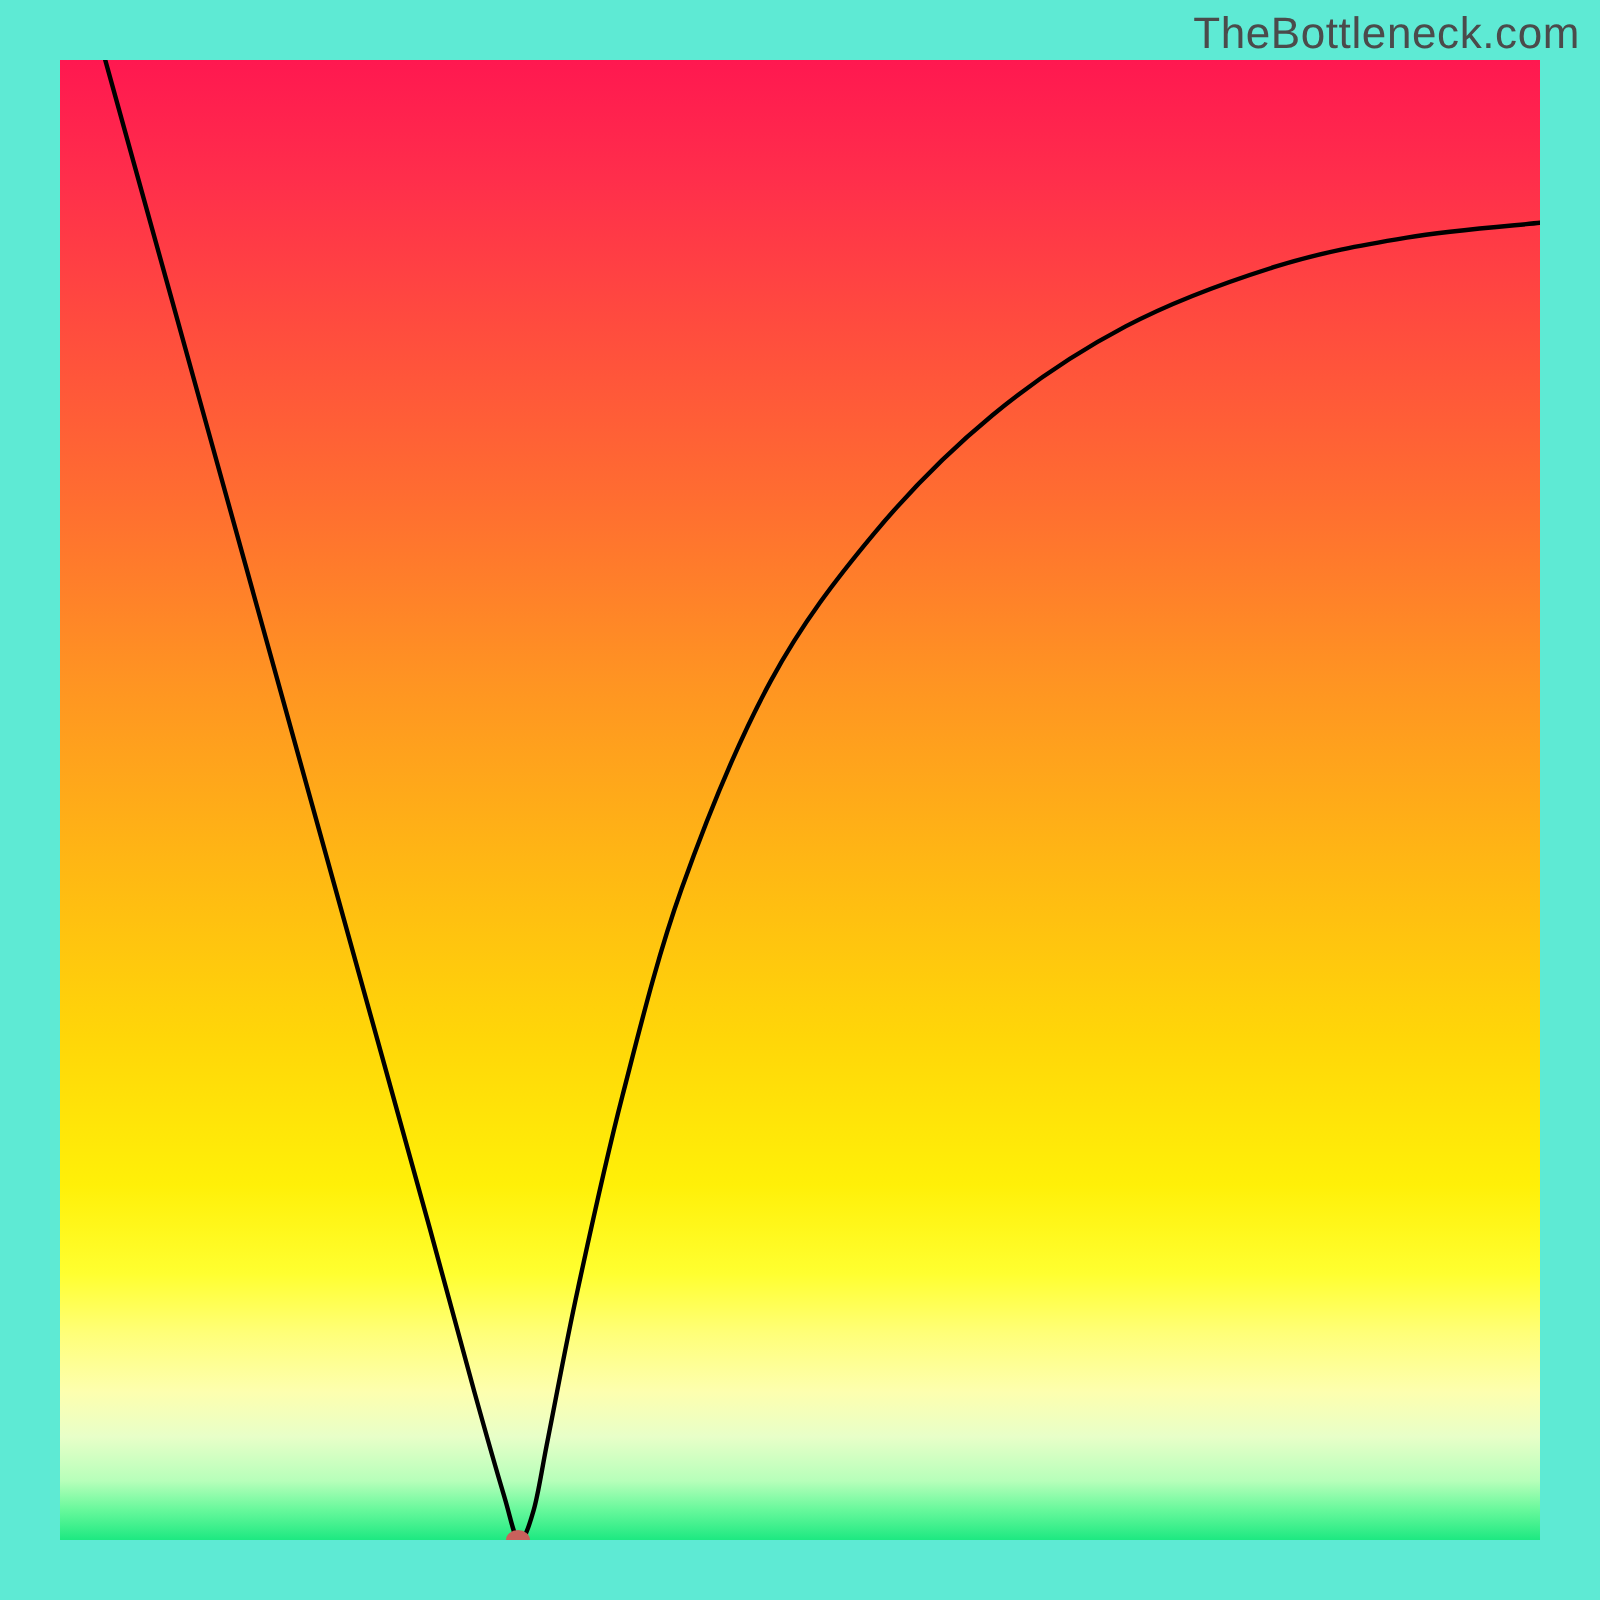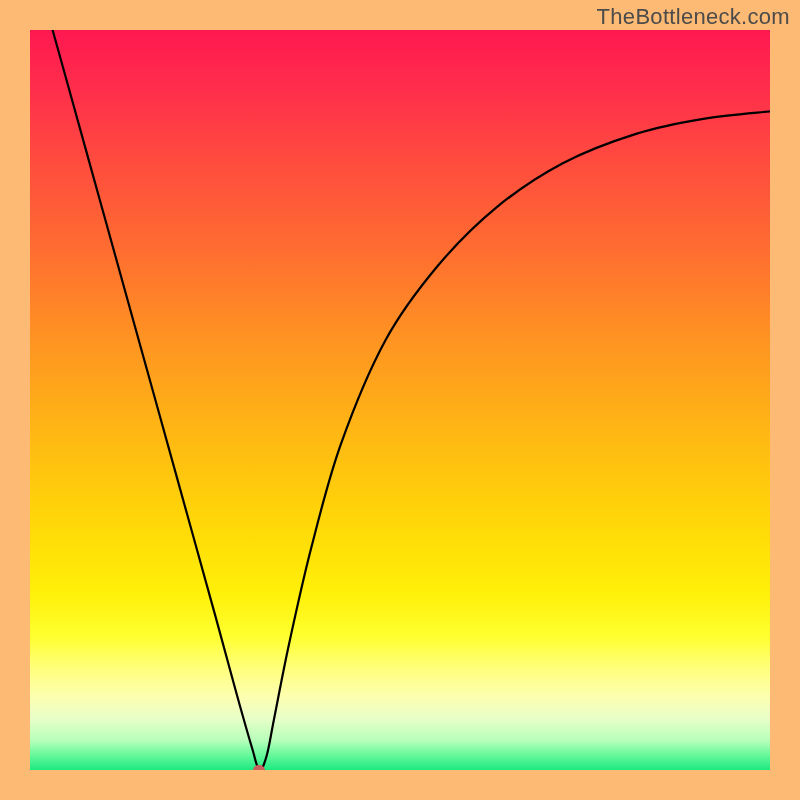--- a/index.html
+++ b/index.html
@@ -8,21 +8,21 @@
     width: 800px;
     height: 800px;
     overflow: hidden;
     background: #000;
     font-family: Arial, Helvetica, sans-serif;
   }
   .frame {
     position: relative;
     width: 800px;
     height: 800px;
-    background: #fdba74;
+    background: #5eead4;
   }
   .watermark {
     position: absolute;
     top: 4px;
     right: 10px;
     color: #4b4b4b;
     font-size: 22px;
     font-weight: 400;
     letter-spacing: 0.3px;
     z-index: 10;

